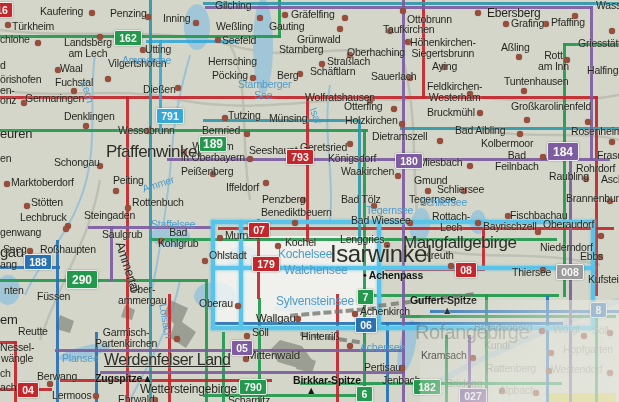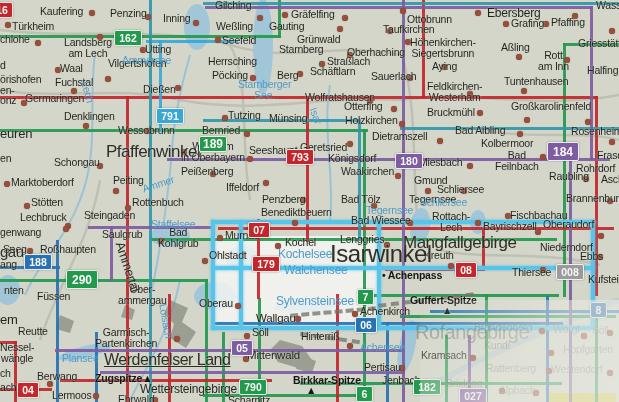--- a/index.html
+++ b/index.html
@@ -426,21 +426,21 @@
       <div class="lbl region" style="left: 104px; top: 352px; font-size: 16px; text-decoration: underline;">Werdenfelser Land</div>
       <div class="lbl region" style="left: 403px; top: 234px; font-size: 17px;">Mangfallgebirge</div>
       <div class="lbl region faded" style="left: 415px; top: 322px; font-size: 20px;">Rofangebirge</div>
       <div class="lbl region" style="left: 126px; top: 240px; font-size: 13px; transform: rotate(72deg); transform-origin: left top;">Ammertal</div>
       <div class="lbl region" style="left: 0px; top: 196px; font-size: 15px; margin-top: 48px;">gäu</div>
       <div class="lbl peak" style="left: 95px; top: 373px;">Zugspitze▲</div>
       <div class="lbl peak" style="left: 293px; top: 375px;">Birkkar-Spitze</div>
       <div class="lbl peak" style="left: 306px; top: 385px;">▲</div>
       <div class="lbl peak" style="left: 410px; top: 295px;">Guffert-Spitze</div>
       <div class="lbl peak" style="left: 442px; top: 305px;">▲</div>
-      <div class="lbl peak" style="left: 382px; top: 270px; text-align: center;">• Achenpass</div>
+      <div class="lbl peak" style="left: 363px; top: 270px; text-align: center;">• Achenpass</div>
     </div>
   <div id="badges">
       <div class="badge" style="left: -9px; top: 2px; width: 20px; height: 14px; background: rgb(200, 35, 43); font-size: 10.5px;">16</div>
       <div class="badge" style="left: 114px; top: 30px; width: 26px; height: 14px; background: rgb(31, 155, 78); font-size: 10.5px;">162</div>
       <div class="badge" style="left: 156px; top: 108px; width: 26px; height: 14px; background: rgb(53, 170, 221); font-size: 10.5px;">791</div>
       <div class="badge" style="left: 199px; top: 108px; width: 26px; height: 14px; background: rgb(31, 155, 78); font-size: 12px; margin-top: 28px;">189</div>
       <div class="badge" style="left: 286px; top: 149px; width: 26px; height: 14px; background: rgb(200, 35, 43); font-size: 10.5px;">793</div>
       <div class="badge" style="left: 395px; top: 153px; width: 26px; height: 14px; background: rgb(126, 91, 166); font-size: 10.5px;">180</div>
       <div class="badge" style="left: 547px; top: 142px; width: 30px; height: 17px; background: rgb(126, 91, 166); font-size: 12px;">184</div>
       <div class="badge" style="left: 24px; top: 254px; width: 26px; height: 14px; background: rgb(36, 113, 184); font-size: 10.5px;">188</div>

